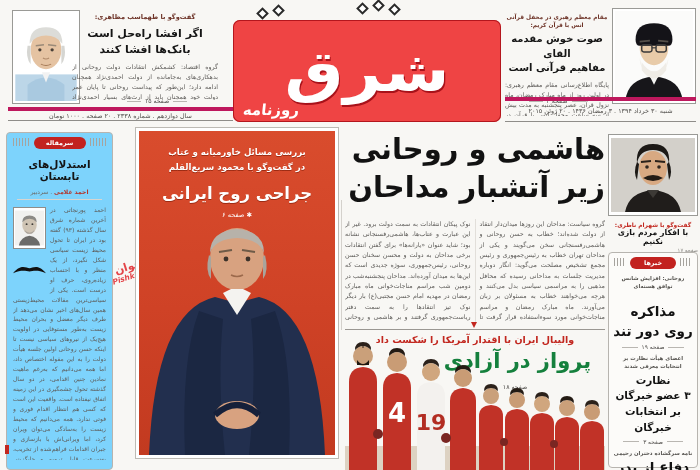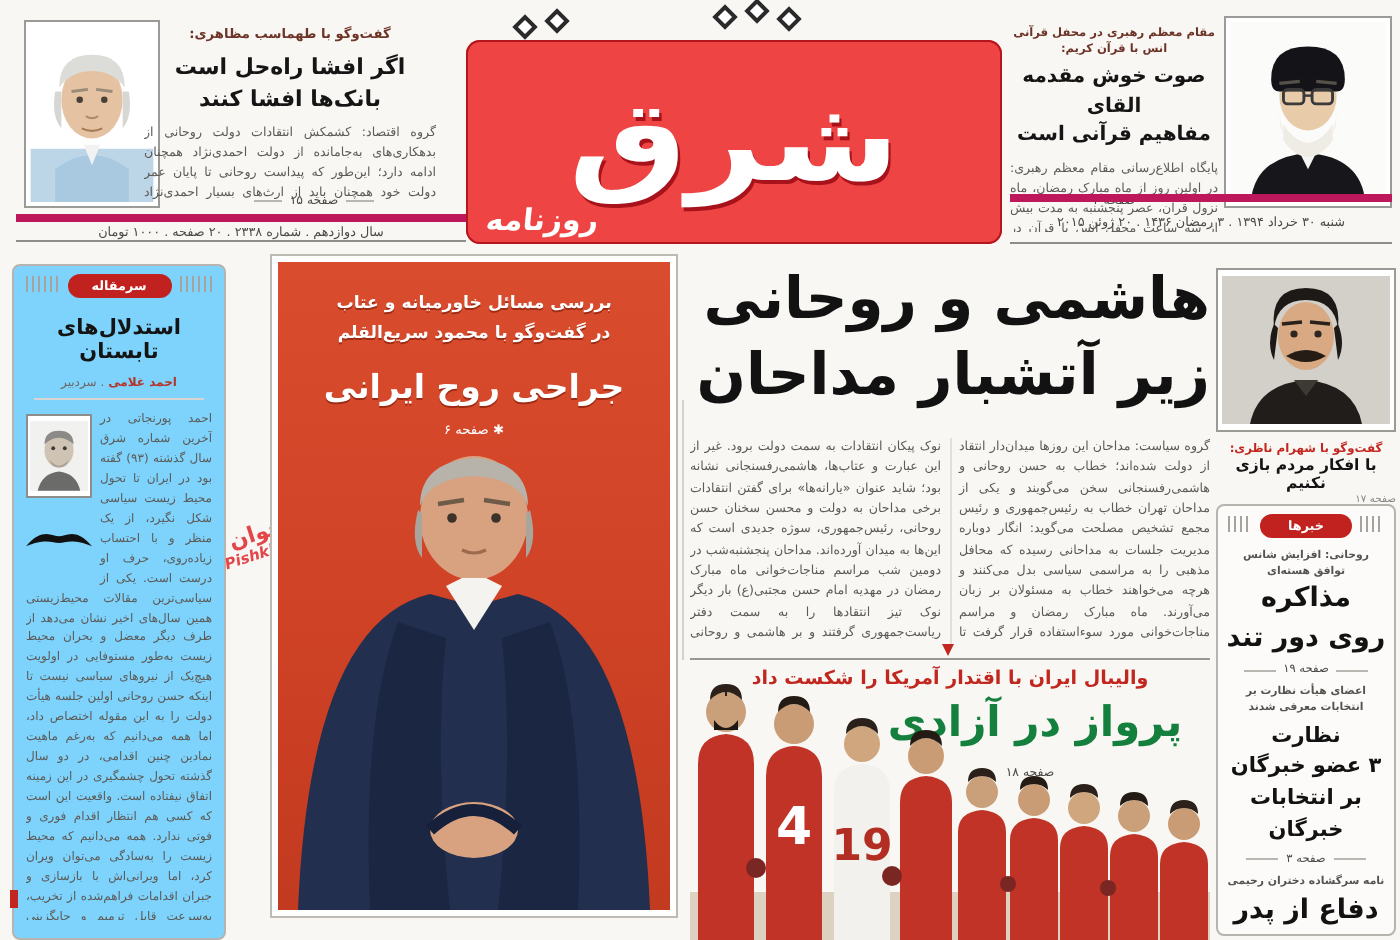--- a/index.html
+++ b/index.html
@@ -294,21 +294,21 @@
     <div class="cap-page" style="margin-top:1px;">صفحه ۱۷</div>
   </div>
 
   <div class="abs news-box" style="left:608px; top:252px; width:90px; height:216px;">
     <div class="tick abs" style="left:5px; top:5px; width:12px;"></div>
     <div class="tick abs" style="right:5px; top:5px; width:12px;"></div>
     <div class="pill" style="width:46px; margin:4px auto 0;">خبرها</div>
 
     <div style="padding:5px 4px 0;">
       <div class="news-kicker">روحانی: افزایش شانس توافق هسته‌ای</div>
-      <div class="news-hl-lg" style="margin-top:0;">مذاکره</div>
+      <div class="news-hl-lg" style="margin-top:12px;">مذاکره</div>
       <div class="news-hl-lg">روی دور تند</div>
       <div class="news-page" style="margin-top:3px;">
         <span class="ln"></span>
         <span>صفحه ۱۹</span>
         <span class="ln"></span>
       </div>
     </div>
 
     <div style="padding:4px 4px 0;">
       <div class="news-kicker">اعضای هیأت نظارت بر انتخابات معرفی شدند</div>

